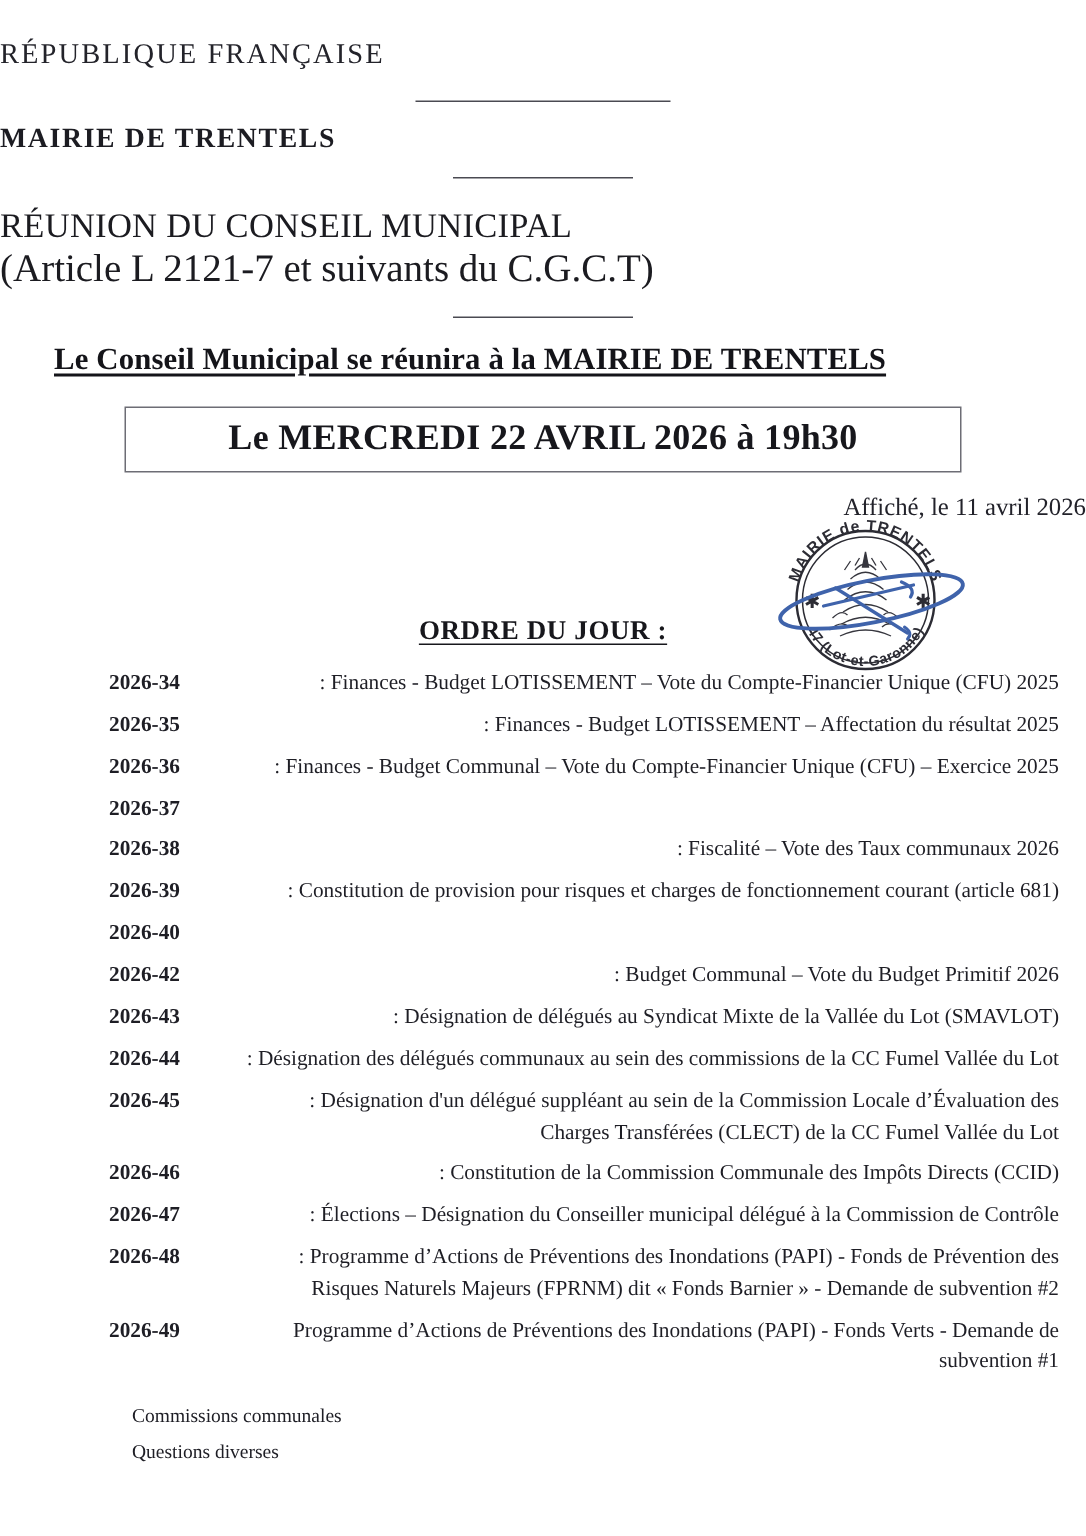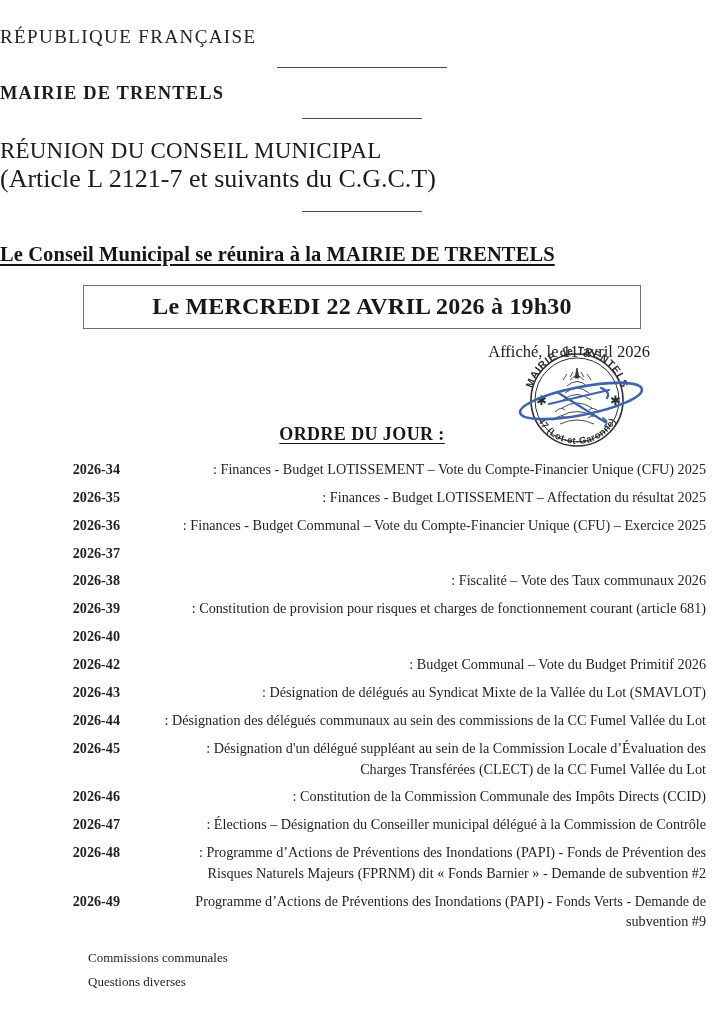--- a/index.html
+++ b/index.html
@@ -69,23 +69,24 @@
     line-height: 1.18;
     white-space: nowrap;
   }
 
   .subtitle-line {
     font-size: 20.5px;
     font-weight: bold;
     text-decoration: underline;
     text-underline-offset: 3px;
     color: #141419;
-    margin-top: 31px;
+    margin-top: 17px;
     letter-spacing: 0.1px;
     white-space: nowrap;
+    padding-left: 36px;
   }
 
   
   .date-box {
     margin: 19px auto 0 auto;
     width: 558px;
     box-sizing: border-box;
     border: 1.4px solid #6d6d75;
     text-align: center;
     padding: 7px 0 8px 0;
@@ -94,21 +95,20 @@
     font-size: 24px;
     font-weight: bold;
     color: #17171c;
     letter-spacing: 0.2px;
     white-space: nowrap;
   }
 
   
   .affiche {
     text-align: right;
-    padding-right: 74px;
     margin-top: 13px;
     font-size: 16.5px;
     color: #22222a;
   }
 
   
   .stamp-wrap {
     position: absolute;
     left: 505px;
     top: 338px;
@@ -298,21 +298,21 @@
       <li class="agenda-item">
         <span class="agenda-num">2026-47</span>
         <span class="agenda-text">: Élections – Désignation du Conseiller municipal délégué à la Commission de Contrôle</span>
       </li>
       <li class="agenda-item">
         <span class="agenda-num">2026-48</span>
         <span class="agenda-text">: Programme d’Actions de Préventions des Inondations (PAPI) - Fonds de Prévention des Risques Naturels Majeurs (FPRNM) dit « Fonds Barnier » - Demande de subvention #2</span>
       </li>
       <li class="agenda-item">
         <span class="agenda-num">2026-49</span>
-        <span class="agenda-text">Programme d’Actions de Préventions des Inondations (PAPI) - Fonds Verts - Demande de subvention #9</span>
+        <span class="agenda-text">Programme d’Actions de Préventions des Inondations (PAPI) - Fonds Verts - Demande de subvention #1</span>
       </li>
     </ul>
 
   <div class="agenda-extra-block" id="agenda-extra">
       <div class="agenda-extra">Commissions communales</div>
       <div class="agenda-extra">Questions diverses</div>
     </div>
 
 </div>
 

